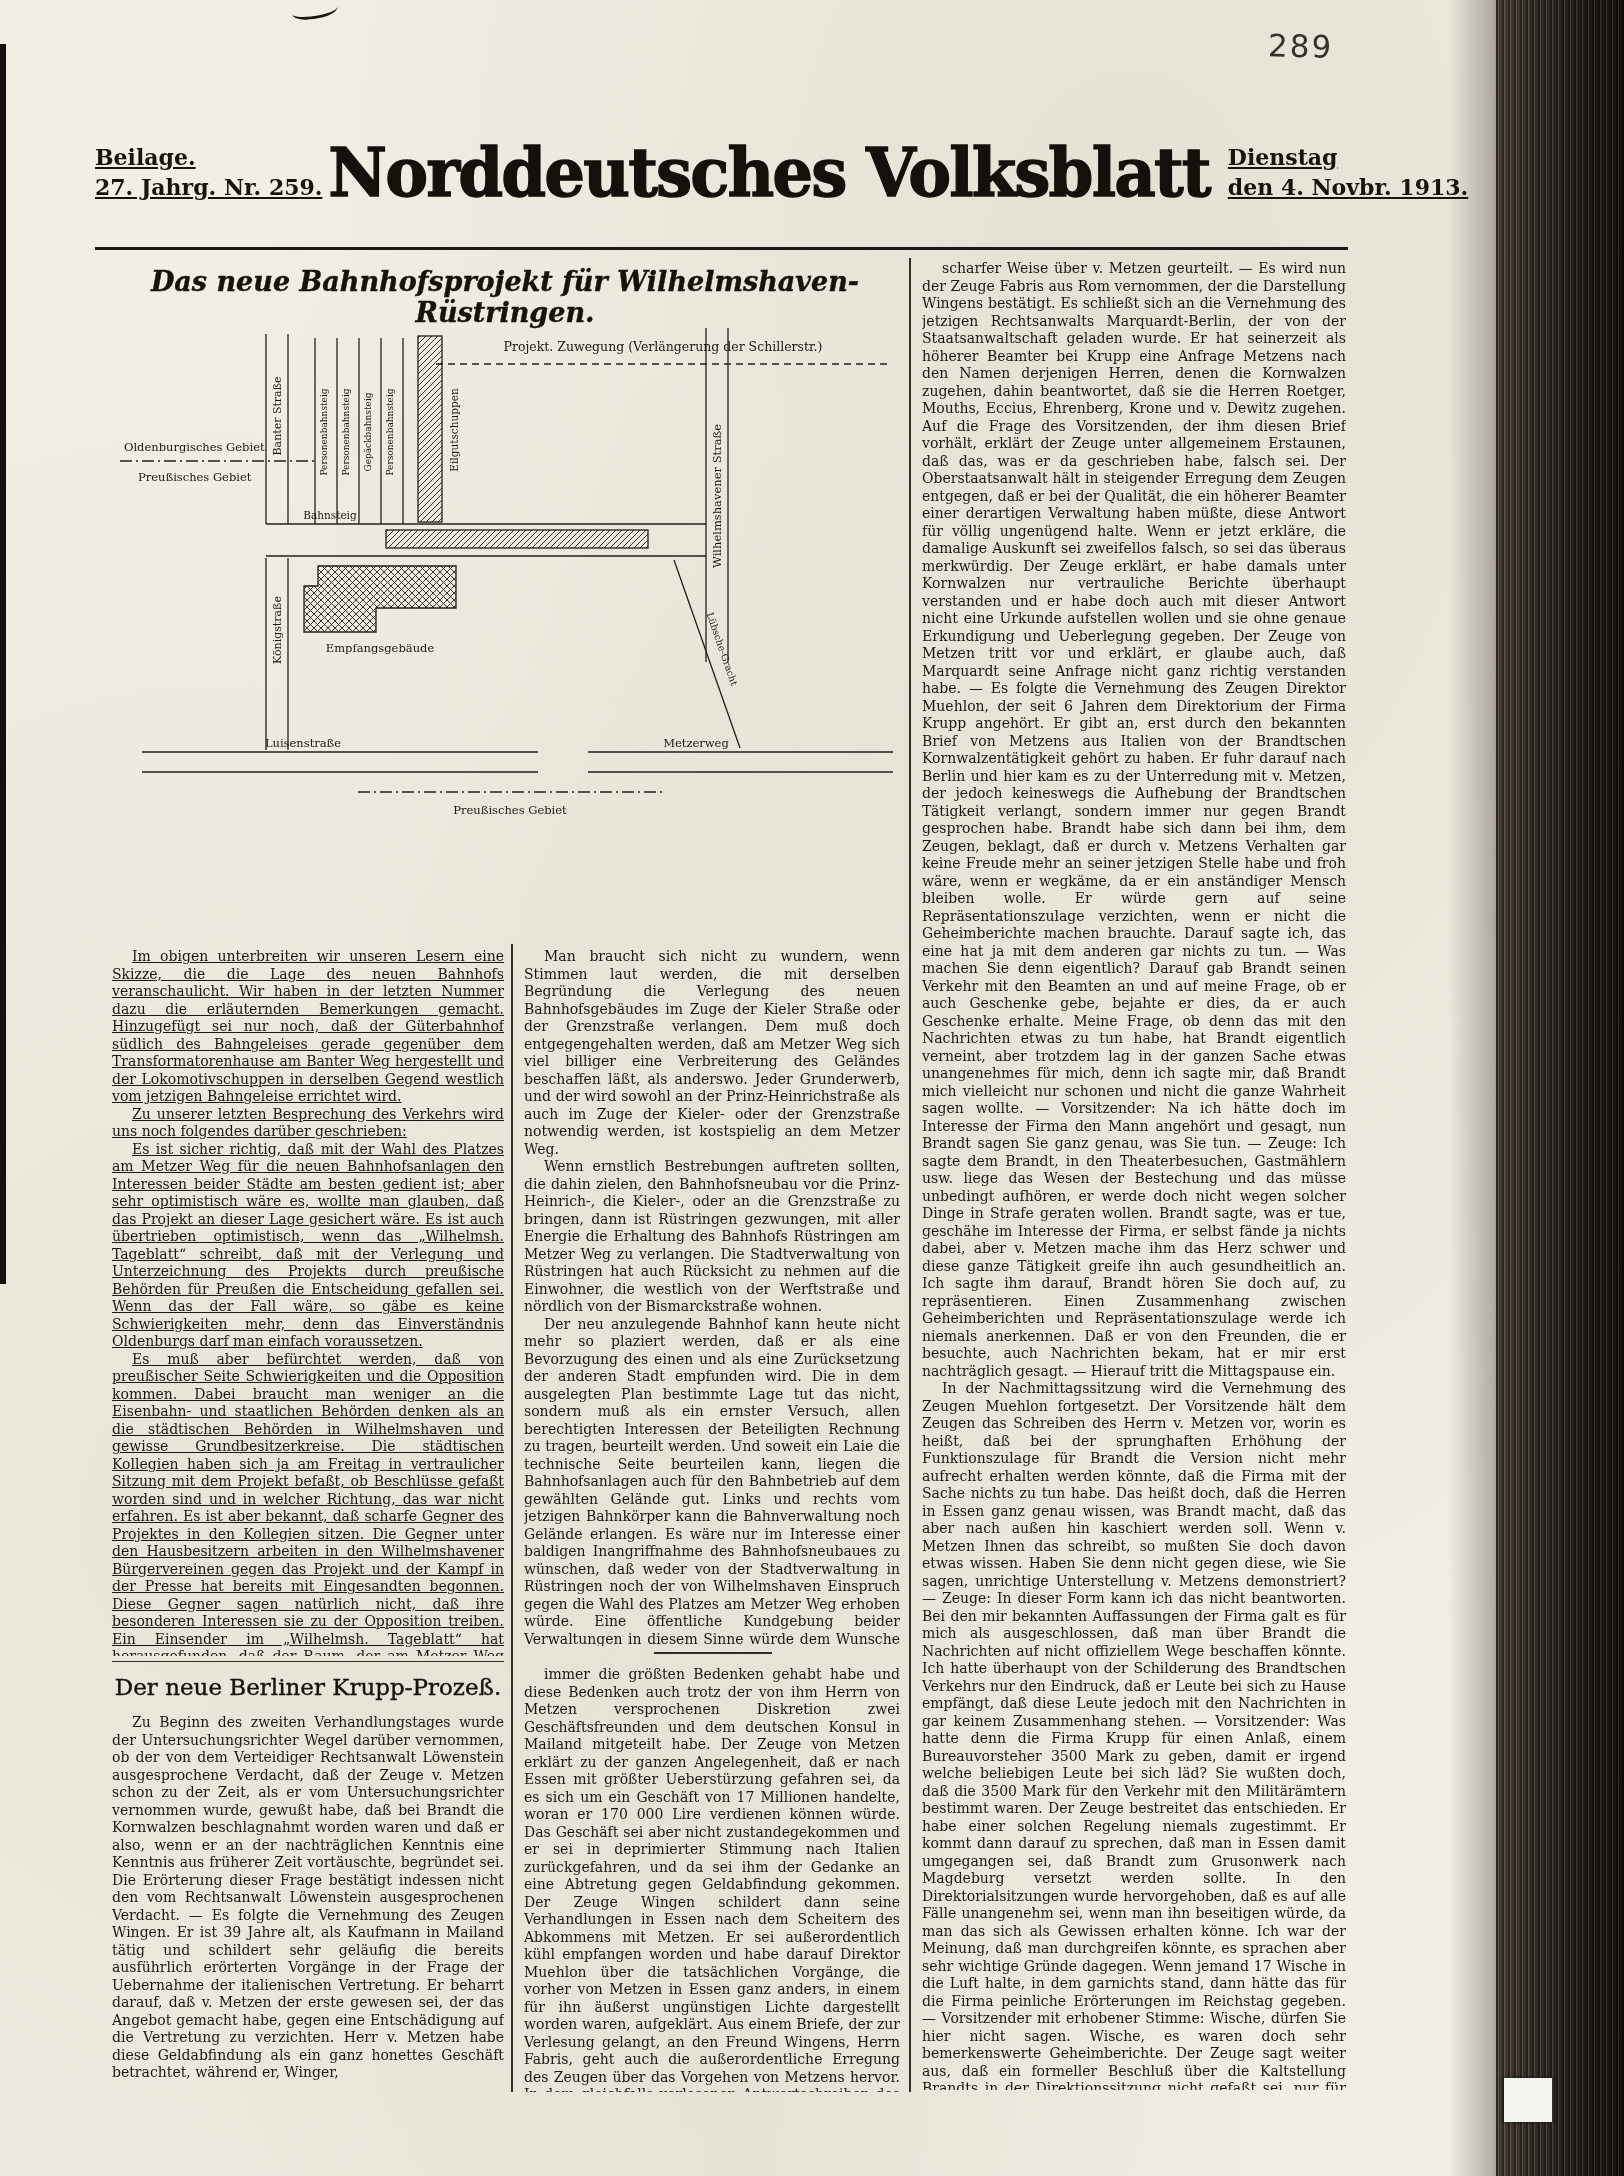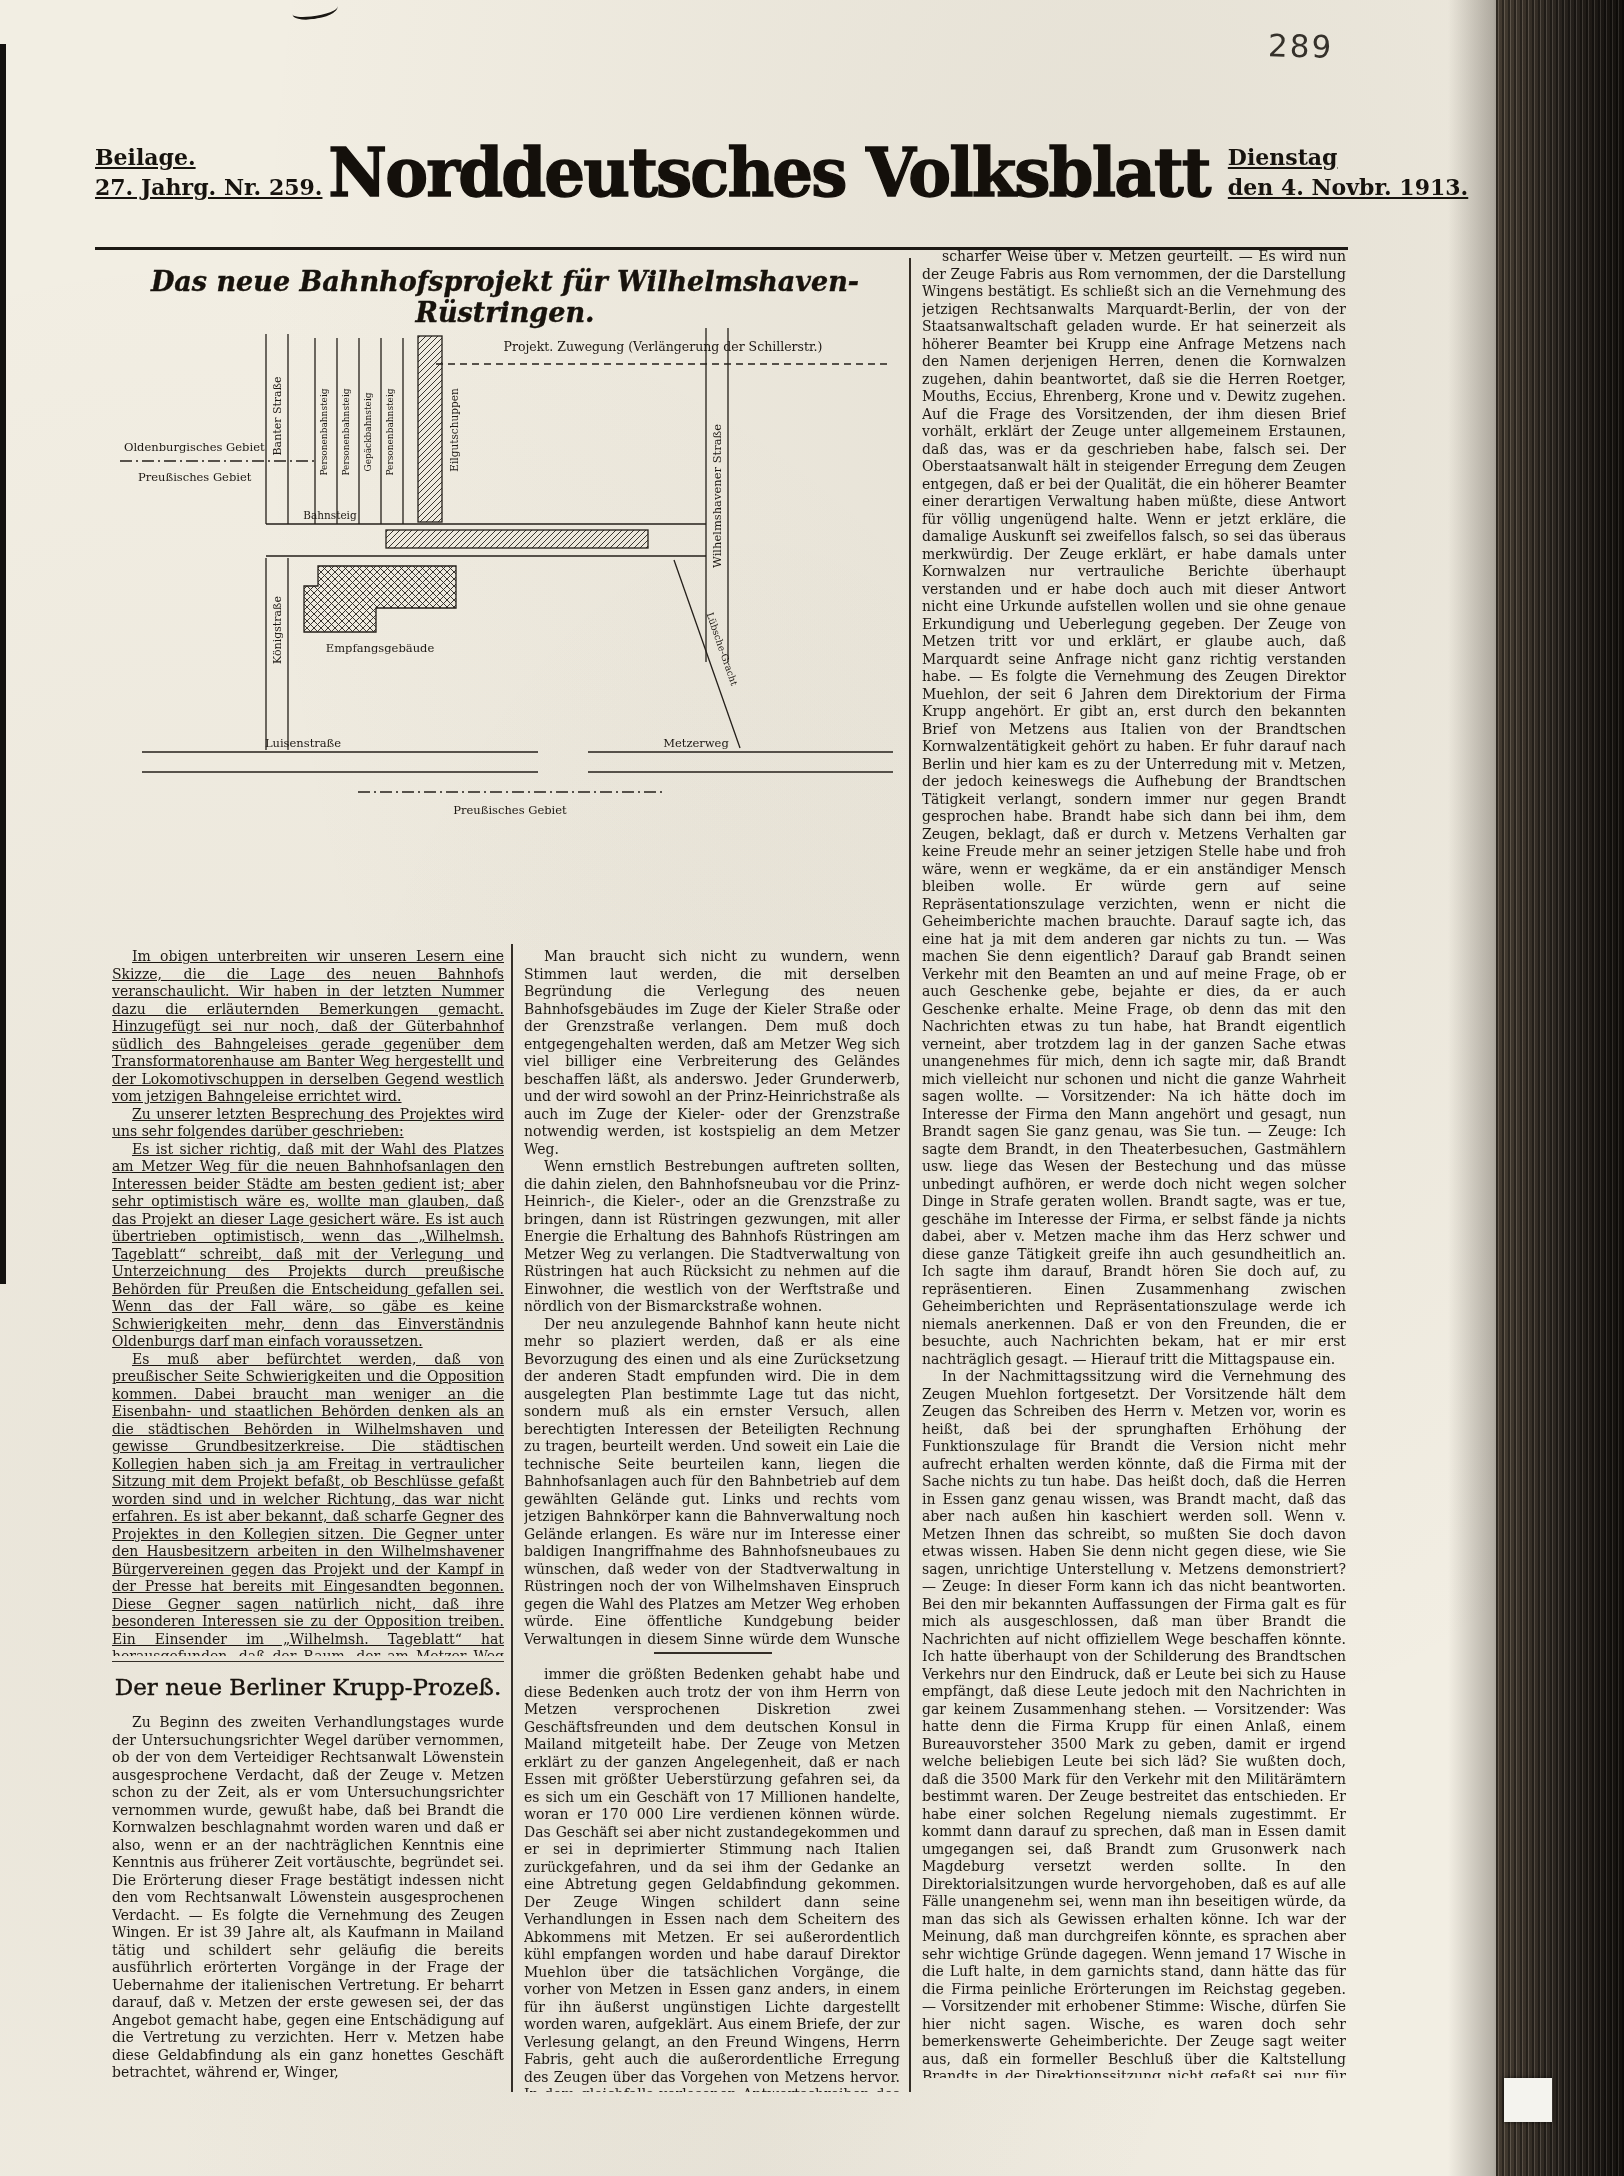--- a/index.html
+++ b/index.html
@@ -75,21 +75,21 @@
   .col{
     position:absolute;text-align:justify;color:#1c1712;overflow:hidden;
     font-size:14px;line-height:17.5px;
     -webkit-hyphens:auto;hyphens:auto;
   }
   .col p{margin:0;text-indent:20px;}
   .col.c1a{left:112px;top:948px;width:392px;height:708px;text-decoration:underline;}
   .col.c2a{left:524px;top:948px;width:376px;height:698px;}
   .col.c1b{left:112px;top:1714px;width:392px;height:378px;}
   .col.c2b{left:524px;top:1666px;width:376px;height:426px;}
-  .col.c3{left:922px;top:248px;width:424px;height:1830px;}
+  .col.c3{left:922px;top:260px;width:424px;height:1830px;}
   
   .map{position:absolute;left:118px;top:320px;width:785px;height:578px;}
   .map text{fill:#1c1712;font-family:"DejaVu Serif",serif;}
 </style>
 </head>
 <body>
 
 <div class="paper"></div>
 <div class="gutter-shadow"></div>
 <div class="book-edge"></div>
@@ -180,21 +180,21 @@
   <text x="212" y="199" text-anchor="middle" font-size="10.5">Bahnsteig</text>
   <text x="262" y="332" text-anchor="middle" font-size="11.5">Empfangsgebäude</text>
   <text transform="translate(601,330) rotate(71)" text-anchor="middle" font-size="9.5">Lübsche-Gracht</text>
   <text x="185" y="427" text-anchor="middle" font-size="11.5">Luisenstraße</text>
   <text x="578" y="427" text-anchor="middle" font-size="11.5">Metzerweg</text>
   <text x="392" y="494" text-anchor="middle" font-size="11.5">Preußisches Gebiet</text>
 </svg>
 
 <div class="col c1a">
     <p>Im obigen unterbreiten wir unseren Lesern eine Skizze, die die Lage des neuen Bahnhofs veranschaulicht. Wir haben in der letzten Nummer dazu die erläuternden Bemerkungen gemacht. Hinzugefügt sei nur noch, daß der Güterbahnhof südlich des Bahngeleises gerade gegenüber dem Transformatorenhause am Banter Weg hergestellt und der Lokomotivschuppen in derselben Gegend westlich vom jetzigen Bahngeleise errichtet wird.</p>
-    <p>Zu unserer letzten Besprechung des Projektes wird uns sehr folgendes darüber geschrieben:</p>
+    <p>Zu unserer letzten Besprechung des Verkehrs wird uns noch folgendes darüber geschrieben:</p>
     <p>Es ist sicher richtig, daß mit der Wahl des Platzes am Metzer Weg für die neuen Bahnhofsanlagen den Interessen beider Städte am besten gedient ist; aber sehr optimistisch wäre es, wollte man glauben, daß das Projekt an dieser Lage gesichert wäre. Es ist auch übertrieben optimistisch, wenn das „Wilhelmsh. Tageblatt“ schreibt, daß mit der Verlegung und Unterzeichnung des Projekts durch preußische Behörden für Preußen die Entscheidung gefallen sei. Wenn das der Fall wäre, so gäbe es keine Schwierigkeiten mehr, denn das Einverständnis Oldenburgs darf man einfach voraussetzen.</p>
     <p>Es muß aber befürchtet werden, daß von preußischer Seite Schwierigkeiten und die Opposition kommen. Dabei braucht man weniger an die Eisenbahn- und staatlichen Behörden denken als an die städtischen Behörden in Wilhelmshaven und gewisse Grundbesitzerkreise. Die städtischen Kollegien haben sich ja am Freitag in vertraulicher Sitzung mit dem Projekt befaßt, ob Beschlüsse gefaßt worden sind und in welcher Richtung, das war nicht erfahren. Es ist aber bekannt, daß scharfe Gegner des Projektes in den Kollegien sitzen. Die Gegner unter den Hausbesitzern arbeiten in den Wilhelmshavener Bürgervereinen gegen das Projekt und der Kampf in der Presse hat bereits mit Eingesandten begonnen. Diese Gegner sagen natürlich nicht, daß ihre besonderen Interessen sie zu der Opposition treiben. Ein Einsender im „Wilhelmsh. Tageblatt“ hat herausgefunden, daß der Raum, der am Metzer Weg zur Verfügung steht, viel zu schmal sei und behauptet, im Zuge der Prinz-Heinrich-Straße würde, wenn der Bahnhof dorthin käme, mehr Raum dafür vorhanden sein. Aus diesem Grunde dürfte das letzte Wort in der Platzfrage noch nicht gesprochen sein.</p>
   </div>
 <div class="col c2a">
     <p>Man braucht sich nicht zu wundern, wenn Stimmen laut werden, die mit derselben Begründung die Verlegung des neuen Bahnhofsgebäudes im Zuge der Kieler Straße oder der Grenzstraße verlangen. Dem muß doch entgegengehalten werden, daß am Metzer Weg sich viel billiger eine Verbreiterung des Geländes beschaffen läßt, als anderswo. Jeder Grunderwerb, und der wird sowohl an der Prinz-Heinrichstraße als auch im Zuge der Kieler- oder der Grenzstraße notwendig werden, ist kostspielig an dem Metzer Weg.</p>
     <p>Wenn ernstlich Bestrebungen auftreten sollten, die dahin zielen, den Bahnhofsneubau vor die Prinz-Heinrich-, die Kieler-, oder an die Grenzstraße zu bringen, dann ist Rüstringen gezwungen, mit aller Energie die Erhaltung des Bahnhofs Rüstringen am Metzer Weg zu verlangen. Die Stadtverwaltung von Rüstringen hat auch Rücksicht zu nehmen auf die Einwohner, die westlich von der Werftstraße und nördlich von der Bismarckstraße wohnen.</p>
     <p>Der neu anzulegende Bahnhof kann heute nicht mehr so plaziert werden, daß er als eine Bevorzugung des einen und als eine Zurücksetzung der anderen Stadt empfunden wird. Die in dem ausgelegten Plan bestimmte Lage tut das nicht, sondern muß als ein ernster Versuch, allen berechtigten Interessen der Beteiligten Rechnung zu tragen, beurteilt werden. Und soweit ein Laie die technische Seite beurteilen kann, liegen die Bahnhofsanlagen auch für den Bahnbetrieb auf dem gewählten Gelände gut. Links und rechts vom jetzigen Bahnkörper kann die Bahnverwaltung noch Gelände erlangen. Es wäre nur im Interesse einer baldigen Inangriffnahme des Bahnhofsneubaues zu wünschen, daß weder von der Stadtverwaltung in Rüstringen noch der von Wilhelmshaven Einspruch gegen die Wahl des Platzes am Metzer Weg erhoben würde. Eine öffentliche Kundgebung beider Verwaltungen in diesem Sinne würde dem Wunsche der großen Mehrzahl der Einwohner von Wilhelmshaven und Rüstringen, die sich, ohne Sonderinteressen zu haben, mit Gemeindeangelegenheiten befassen, Rechnung tragen. Dadurch würde allen Treibereien, die aus Sonderinteressen entstehen, der Boden entzogen werden.</p>
   </div>
 
 <div class="a2-title">Der neue Berliner Krupp-Prozeß.</div>

